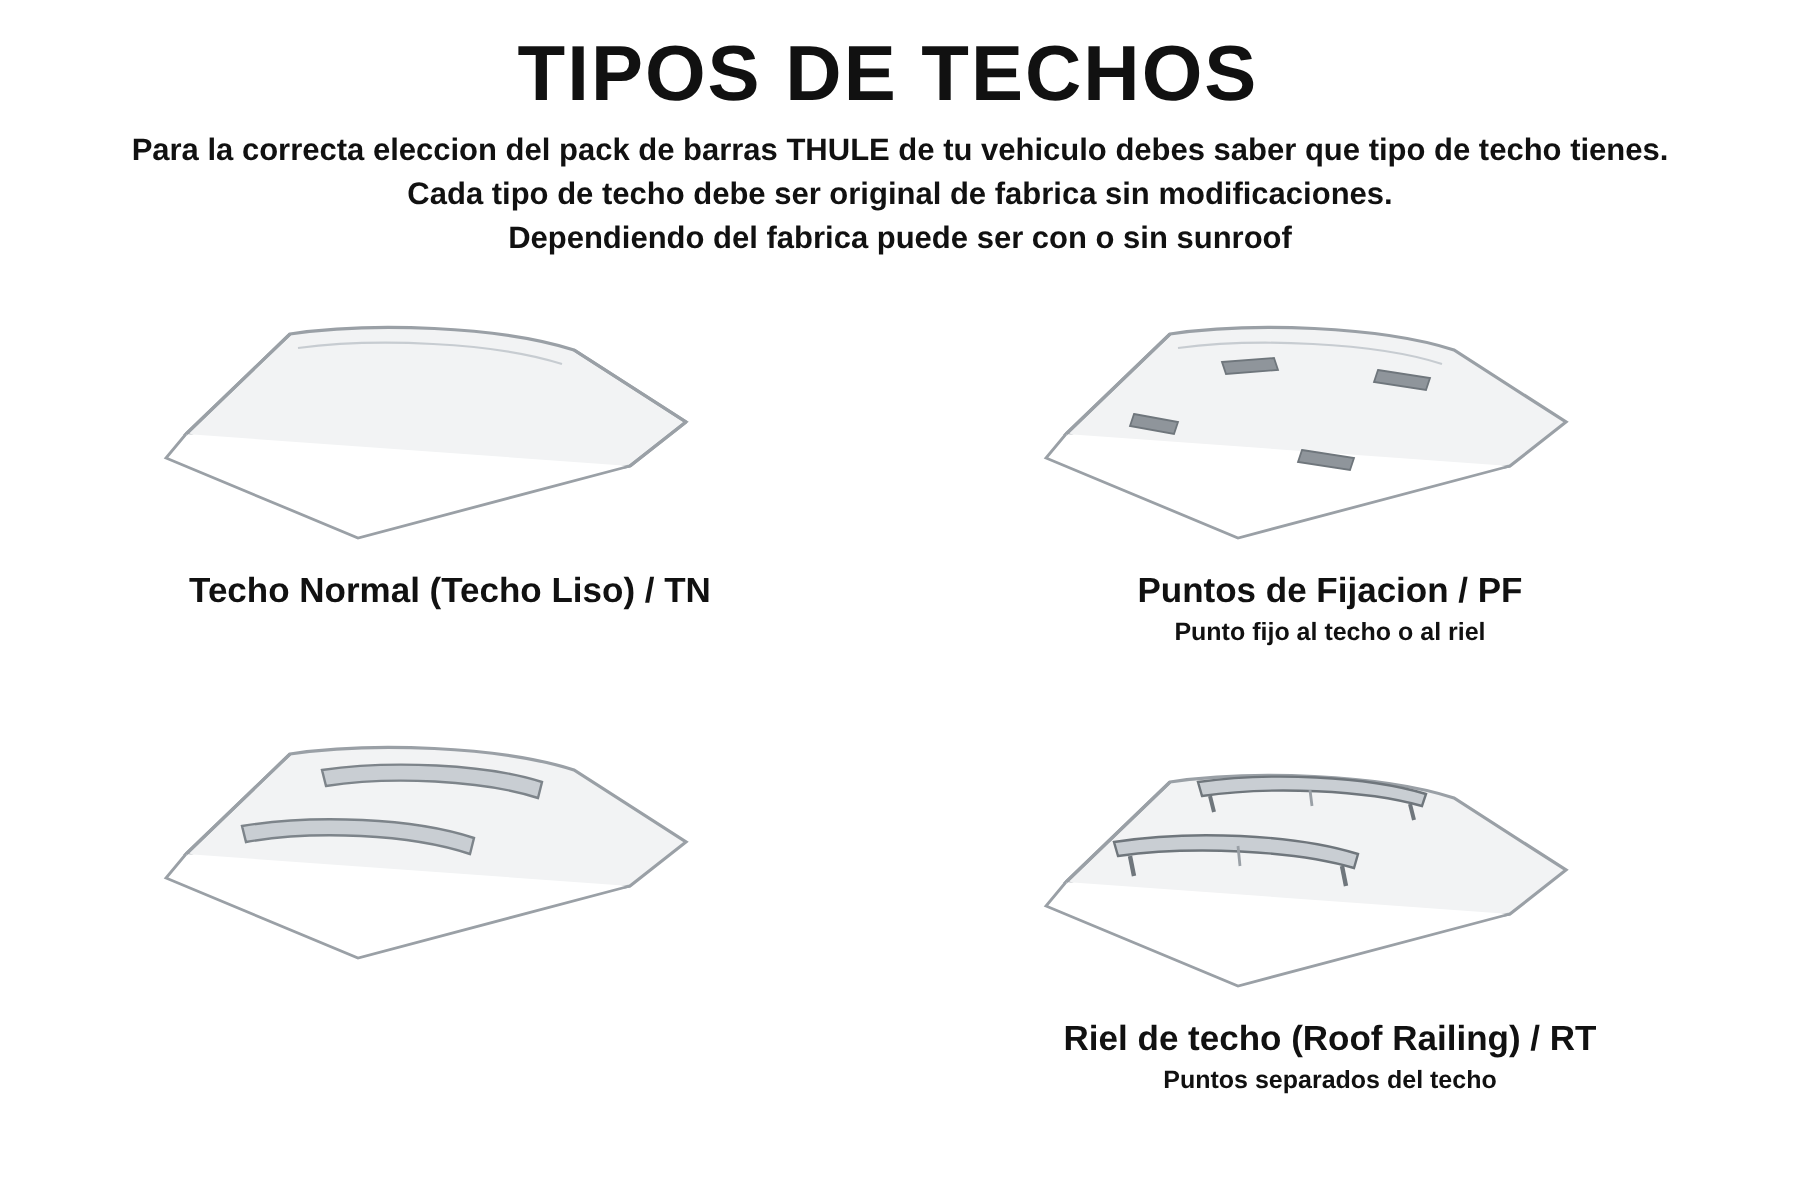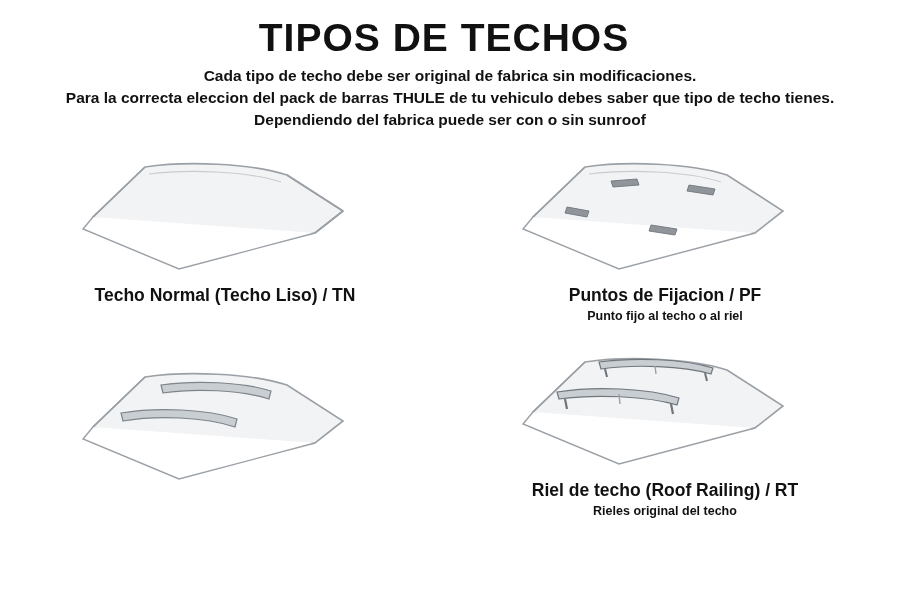--- a/index.html
+++ b/index.html
@@ -47,21 +47,21 @@
     margin-top: 6px;
   }
   .cell {
     position: absolute;
     width: 430px;
     height: 212px;
   }
   .cell.c0 { left: 10px;  top: 4px; }
   .cell.c1 { left: 450px; top: 4px; }
   .cell.c2 { left: 10px;  top: 214px; }
-  .cell.c3 { left: 450px; top: 199px; }
+  .cell.c3 { left: 450px; top: 228px; }
 
   .art {
     position: relative;
     width: 430px;
     height: 142px;
   }
   .art svg {
     display: block;
     margin: 0 auto;
   }
@@ -82,22 +82,22 @@
   .subcaption:empty { display: none; }
 </style>
 </head>
 <body>
 
 <div class="page">
 
   <div class="title">TIPOS DE TECHOS</div>
 
   <div class="intro">
+    <div>Para la correcta eleccion del pack de barras THULE de tu vehiculo debes saber que tipo de techo tienes.</div>
     <div>Cada tipo de techo debe ser original de fabrica sin modificaciones.</div>
-    <div>Para la correcta eleccion del pack de barras THULE de tu vehiculo debes saber que tipo de techo tienes.</div>
     <div>Dependiendo del fabrica puede ser con o sin sunroof</div>
   </div>
 
   <div class="grid">
 
     <div class="cell c0">
       <div class="art">
         <svg width="300" height="142" viewBox="0 0 300 142">
 
           <path d="M70 26 C110 20 175 22 212 34 L268 70 L240 92 L120 112 L18 76 Z" fill="#f2f3f4" stroke="#9aa0a6" stroke-width="1.6"></path>
@@ -167,17 +167,17 @@
             <path d="M140 30 L141 38" stroke="#9aa0a6" stroke-width="1.4"></path>
 
             <path d="M42 56 C80 50 132 52 164 62 L162 69 C132 60 80 58 44 63 Z" fill="#c9ced3" stroke="#6f767c" stroke-width="1.2"></path>
             <path d="M50 63 L52 73" stroke="#6f767c" stroke-width="2.2"></path>
             <path d="M156 68 L158 78" stroke="#6f767c" stroke-width="2.2"></path>
             <path d="M104 58 L105 68" stroke="#9aa0a6" stroke-width="1.4"></path>
           </g>
         </svg>
       </div>
       <div class="caption">Riel de techo (Roof Railing) / RT</div>
-      <div class="subcaption">Rieles original del techo</div>
+      <div class="subcaption">Puntos separados del techo</div>
     </div>
 
   </div>
 </div>
 
 </body></html>

